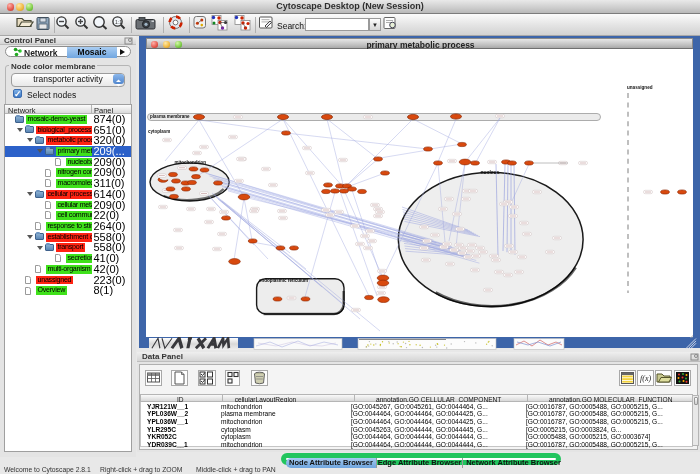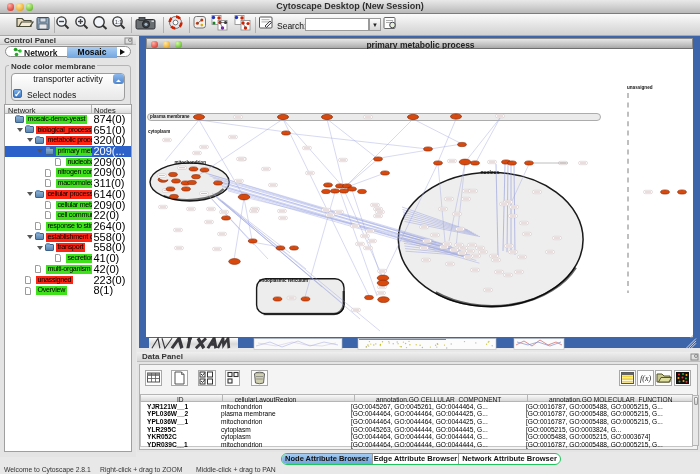--- a/index.html
+++ b/index.html
@@ -26,21 +26,21 @@
     color:#222;text-align:center;line-height:12px;}
   
   #cp{left:0;top:36px;width:136px;height:421px;background:#e4e4e4;}
   #cptitle{left:0;top:0;width:136px;height:9px;
     background:linear-gradient(#efefef,#d6d6d6);border-bottom:1px solid #bdbdbd;
     font-size:8px;font-weight:bold;color:#333;padding-left:4px;line-height:9px;}
   #tabbar{left:5px;top:10px;width:126px;height:11px;background:#fff;
     border:1px solid #8e8e8e;border-radius:6px;overflow:hidden;}
   #groupbox{left:5px;top:29px;width:126px;height:73px;border:1px solid #b5b5b5;border-radius:3px;}
   #grouplbl{left:9px;top:25.5px;font-size:8px;font-weight:bold;color:#333;background:#e4e4e4;padding:0 2px;}
-  #dropdown{left:11px;top:37px;width:114px;height:28px;background:linear-gradient(#ffffff,#e8e8e8);
+  #dropdown{left:11px;top:37px;width:114px;height:14px;background:linear-gradient(#ffffff,#e8e8e8);
     border:1px solid #9c9c9c;border-radius:4px;font-size:8.5px;color:#111;
     text-align:center;line-height:10px;}
   #dropbtn{left:113px;top:37.5px;width:11px;height:10px;border-radius:3px;
     background:linear-gradient(#8cb8ec,#5186cd);}
   #checkbox{left:13px;top:53px;width:9px;height:9px;border-radius:2px;
     background:linear-gradient(#7fb2e8,#3c77c4);border:1px solid #3a6cb0;
     color:#fff;font-size:9px;line-height:9px;text-align:center;font-weight:bold;}
   #chklbl{left:27px;top:54px;font-size:8.5px;color:#111;}
   #treebox{left:4px;top:68px;width:128px;height:348px;background:#fff;border:1px solid #9f9f9f;}
   #treehdr{left:0;top:0;width:126px;height:9px;background:linear-gradient(#fdfdfd,#dadada);
@@ -79,21 +79,21 @@
     background:linear-gradient(#fafafa,#d8d8d8);border:1px solid #b5b5b5;font-size:6.6px;color:#111;}
   #dptable{left:3px;top:49.5px;width:553px;height:45px;background:#fff;
     border:1px solid #c5c5c5;border-top:none;font-size:6.6px;color:#000;}
   .drow{position:absolute;left:0;width:100%;height:7.6px;line-height:7.6px;white-space:nowrap;}
   .c1{position:absolute;left:6px;font-weight:bold;}
   .c2{position:absolute;left:80px;}
   .c3{position:absolute;left:210px;}
   .c4{position:absolute;left:385px;}
   
   #dtabs{left:281px;top:453px;width:280px;height:12px;background:#fff;
-    border:1px solid #22c55e;border-radius:6px;font-size:7.5px;color:#111;}
+    border:5px solid #22c55e;border-radius:6px;font-size:7.5px;color:#111;}
   .dtab{position:absolute;top:0;height:10px;line-height:10px;text-align:center;font-weight:bold;}
   #status{left:0;top:458px;width:700px;height:16px;font-size:6.8px;color:#333;}
 </style>
 </head>
 <body>
 <div id="win">
   <div id="titlebar" class="abs">
     <div class="tl" style="left:6.5px;background:radial-gradient(circle at 35% 30%,#ffb0a8,#e4574c 60%,#b1362c);"></div>
     <div class="tl" style="left:16px;background:radial-gradient(circle at 35% 30%,#ffe9a8,#f0b73f 60%,#c78d1e);"></div>
     <div class="tl" style="left:25.5px;background:radial-gradient(circle at 35% 30%,#d4f8a8,#7ccb45 60%,#4d9a22);"></div>
@@ -227,21 +227,21 @@
       <svg width="11" height="10">
         <path d="M5.5 1.5 L8 4 L3 4 Z" fill="#fff"></path>
         <path d="M5.5 8.5 L8 6 L3 6 Z" fill="#fff"></path>
       </svg>
     </div>
     <div id="checkbox" class="abs">✓</div>
     <div id="chklbl" class="abs">Select nodes</div>
     <div id="treebox" class="abs">
       <div id="treehdr" class="abs">
           <span style="position:absolute;left:3px;top:1px">Network</span>
-        <span style="position:absolute;left:89px;top:1px">Nodes</span>
+        <span style="position:absolute;left:89px;top:1px">Panel</span>
         <span style="position:absolute;left:86px;top:0;width:1px;height:9px;background:#b5b5b5"></span>
         </div>
       <div id="treerows">
       <div class="trow" style="top:9.0px">
             <div class="fold" style="left:10px"></div>
             <div class="chip green" style="left:21px;max-width:66.0px">mosaic-demo-yeast</div>
             <div class="cnt" style="color:#000">874(0)</div>
           </div>
       <div class="trow" style="top:19.72px">
             <div class="tri" style="left:12px"></div>

